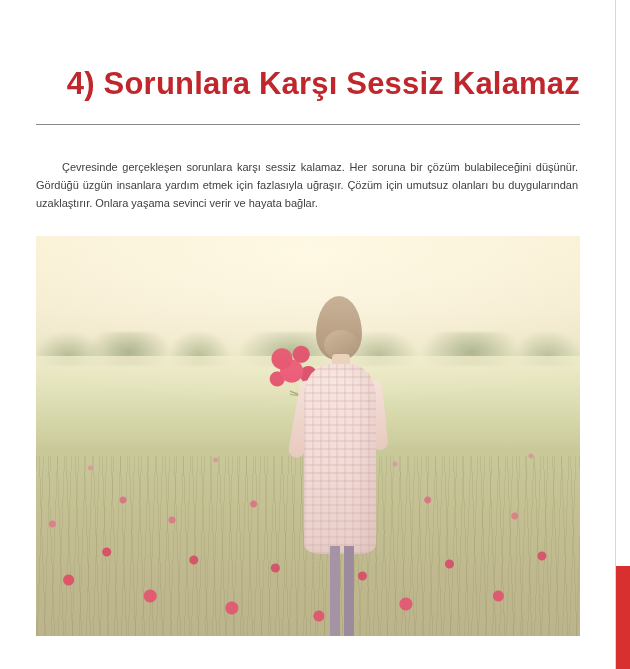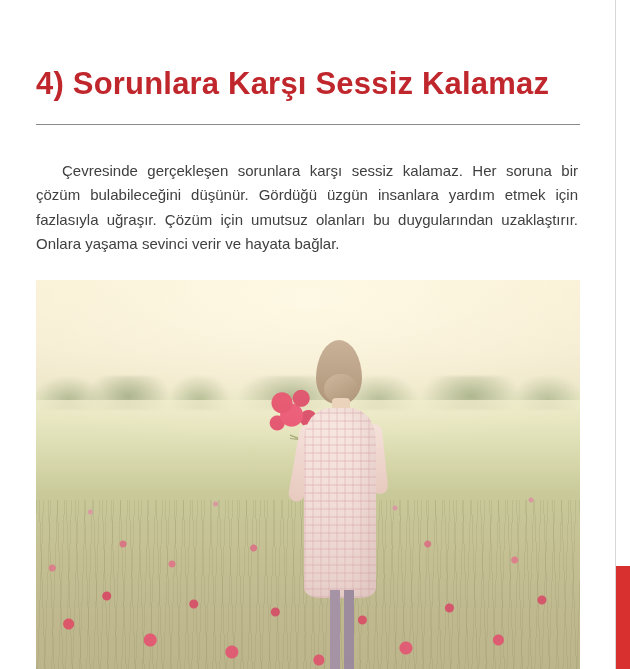--- a/index.html
+++ b/index.html
@@ -42,39 +42,39 @@
     left: 0;
     top: 0;
     width: 616px;
     height: 669px;
     box-sizing: border-box;
     padding: 0 36px;
   }
   .title {
     margin: 0;
     padding-top: 62px;
-    text-align: left;
+    text-align: right;
     color: #c0272d;
     font-size: 31px;
     font-weight: bold;
     line-height: 1.45;
     letter-spacing: 0.2px;
     font-family: "Liberation Sans", sans-serif;
   }
   .title-rule {
     margin: 17px 0 0 0;
     height: 1px;
     background: #8a8a8a;
     border: none;
     width: 100%;
   }
   .paragraph {
     margin: 34px 0 0 0;
     color: #404040;
-    font-size: 15px;
+    font-size: 11px;
     line-height: 1.62;
     text-align: justify;
     text-indent: 26px;
     padding: 0 2px 0 0;
   }
   .figure {
     margin: 24px 0 0 0;
     width: 100%;
     height: 400px;
     position: relative;

